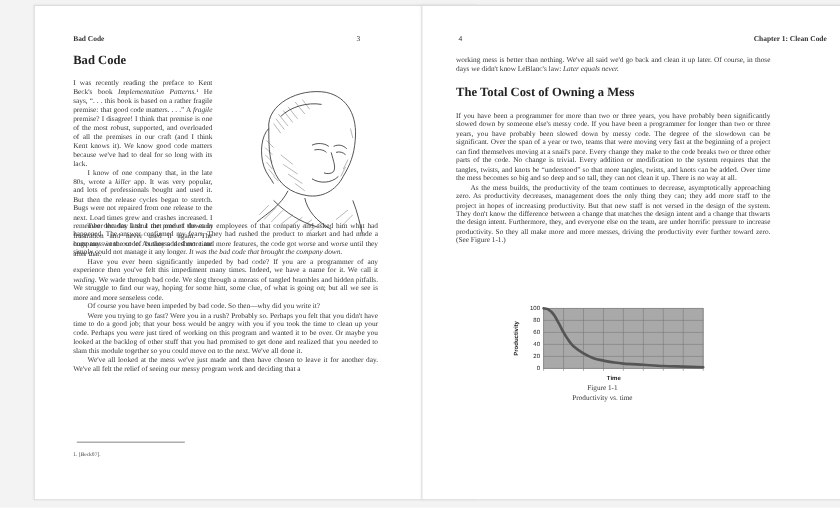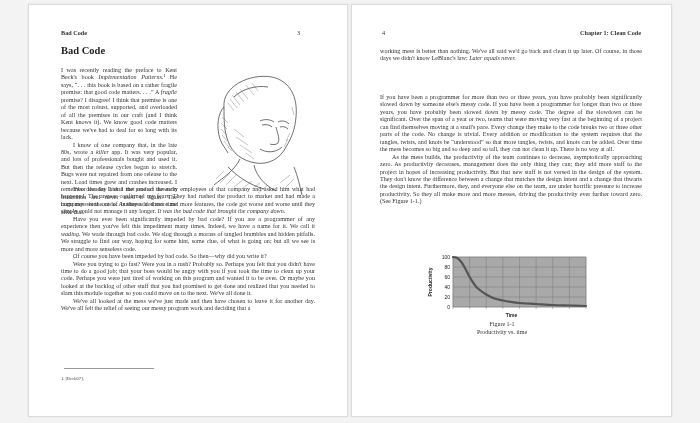--- a/index.html
+++ b/index.html
@@ -1,17 +1,17 @@
 <!DOCTYPE html>
 <html><head>
 <meta charset="utf-8">
 <style>
   html,body{margin:0;padding:0;}
   body{width:700px;height:423px;background:#f3f3f3;position:relative;overflow:hidden;font-family:"Liberation Serif","DejaVu Serif",serif;color:#222;}
-  .page{position:absolute;top:4px;background:#fff;border:1px solid #dcdcdc;box-shadow:0 0 2px rgba(0,0,0,0.08);}
+  .page{position:absolute;top:4px;background:#fff;border:1px solid #dcdcdc;box-shadow:0 0 2px rgba(0,0,0,0.08);padding-left:48px;}
   #page-left{left:28px;width:318px;height:411px;}
   #page-right{left:351px;width:319px;height:411px;}
   .running-head{position:absolute;top:24px;font-size:6.2px;font-weight:bold;color:#333;}
   .page-num{position:absolute;top:24px;font-size:6.2px;color:#333;}
   .section-title{position:absolute;font-size:10.5px;font-weight:bold;color:#222;margin:0;}
   .body-text{position:absolute;font-size:6.1px;line-height:7.45px;text-align:justify;color:#333;}
   .body-text p{margin:0;}
   .body-text p.ind{text-indent:12px;}
   .body-text i{font-style:italic;}
   .footnote-rule{position:absolute;height:1px;background:#999;}
@@ -68,20 +68,21 @@
 </div>
 
 <div class="page" id="page-right">
   <span class="page-num" style="left:30px;">4</span>
   <span class="running-head" style="right:30px;">Chapter 1: Clean Code</span>
 
   <div class="body-text" style="left:28px;top:43px;width:262px;">
     <p><span>working mess is better than nothing. We've all said we'd go back and clean it up later. Of course, in those days we didn't know LeBlanc's law: </span><i>Later equals never.</i></p>
   </div>
 
+  <h2 class="section-title" style="left:28px;top:67px;">The Total Cost of Owning a Mess</h2>
 
   <div class="body-text" style="left:28px;top:89px;width:262px;">
     <p>If you have been a programmer for more than two or three years, you have probably been significantly slowed down by someone else's messy code. If you have been a programmer for longer than two or three years, you have probably been slowed down by messy code. The degree of the slowdown can be significant. Over the span of a year or two, teams that were moving very fast at the beginning of a project can find themselves moving at a snail's pace. Every change they make to the code breaks two or three other parts of the code. No change is trivial. Every addition or modification to the system requires that the tangles, twists, and knots be “understood” so that more tangles, twists, and knots can be added. Over time the mess becomes so big and so deep and so tall, they can not clean it up. There is no way at all.</p>
     <p class="ind">As the mess builds, the productivity of the team continues to decrease, asymptotically approaching zero. As productivity decreases, management does the only thing they can; they add more staff to the project in hopes of increasing productivity. But that new staff is not versed in the design of the system. They don't know the difference between a change that matches the design intent and a change that thwarts the design intent. Furthermore, they, and everyone else on the team, are under horrific pressure to increase productivity. So they all make more and more messes, driving the productivity ever further toward zero. (See Figure 1-1.)</p>
   </div>
 
   <svg class="chart-svg" id="chart" style="left:66px;top:244px;" width="170" height="70">
     <rect id="plot-bg" x="35" y="8" width="133" height="50" fill="#a9a9a9" stroke="#888" stroke-width="0.5"></rect>
     <g id="grid">
         <line x1="35" x2="168" y1="58" y2="58" stroke="#7a7a7a" stroke-width="0.5"></line>

